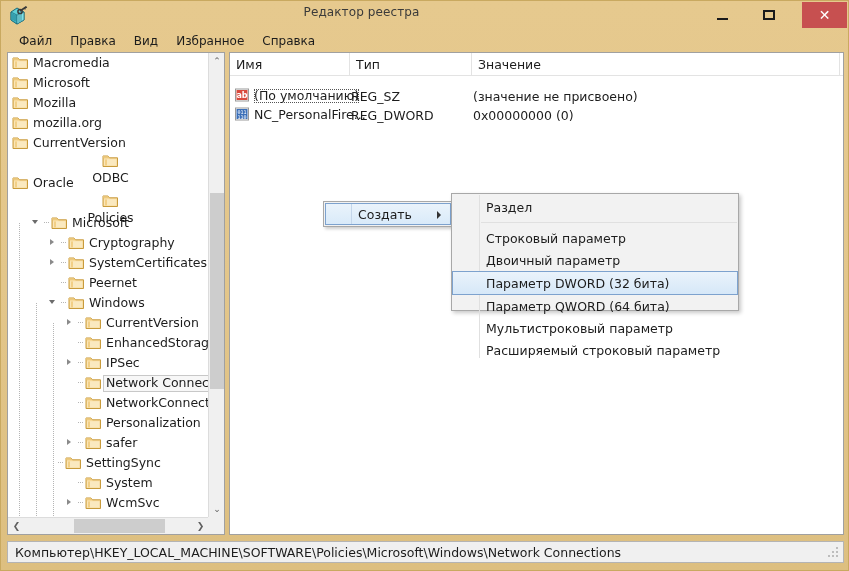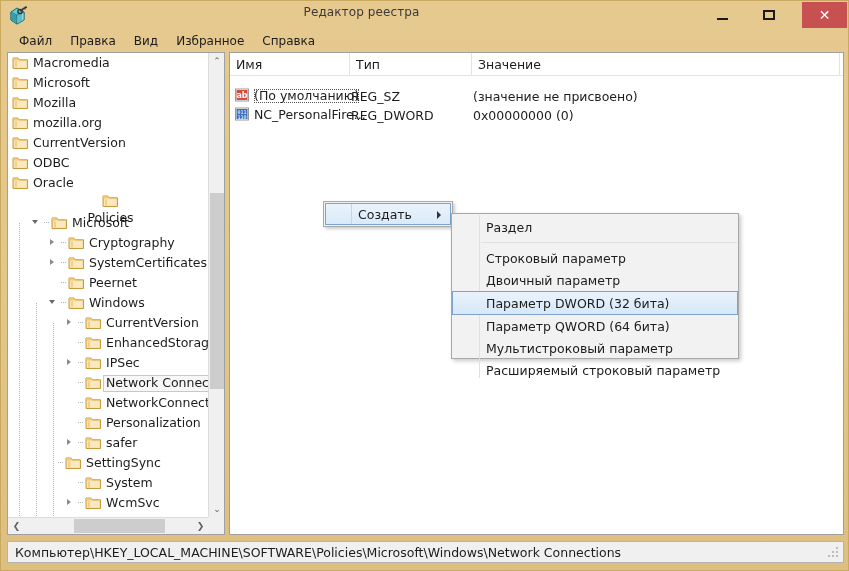--- a/index.html
+++ b/index.html
@@ -264,22 +264,22 @@
   .submenu-arrow {
     position: absolute; right: 9px; top: 7px;
     width: 0; height: 0;
     border-left: 4px solid #333;
     border-top: 4px solid transparent;
     border-bottom: 4px solid transparent;
   }
 
   
   .submenu {
-    position: absolute; left: 450px; top: 212px;
-    width: 288px; height: 146px;
+    position: absolute; left: 450px; top: 192px;
+    width: 288px; height: 118px;
     background: #f2f2f2;
     border: 1px solid #a8a8a8;
     box-shadow: 2px 2px 4px rgba(0,0,0,0.22);
   }
   .submenu-gutter {
     position: absolute; left: 1px; top: 1px;
     width: 27px; height: 163px;
     border-right: 1px solid #e0e0e0;
   }
   .sub-list { position: absolute; left: 1px; top: 2px; width: 284px; }
@@ -418,21 +418,21 @@
           <span class="folder">
             <svg width="17" height="15" viewBox="0 0 17 15">
               <path d="M1,3 L6,3 L7.5,4.8 L15.5,4.8 L15.5,13.5 L1,13.5 Z" fill="#f7d99a" stroke="#c89b3c" stroke-width="1"></path>
               <path d="M2.2,6.2 L14.4,6.2 L14.4,12.6 L2.2,12.6 Z" fill="#fae9c0" stroke="none"></path>
               <rect x="3.0" y="6.4" width="2.0" height="6.0" fill="#f2cf86"></rect>
               <path d="M1,3 L6,3 L7.5,4.8 L1,4.8 Z" fill="#e9c477"></path>
             </svg>
           </span>
           <span class="tree-label">CurrentVersion</span>
         </div>
-        <div class="tree-row" style="padding-left: 4px;">
+        <div class="tree-row" style="padding-left: 4px; flex-direction: column;">
           <span class="folder">
             <svg width="17" height="15" viewBox="0 0 17 15">
               <path d="M1,3 L6,3 L7.5,4.8 L15.5,4.8 L15.5,13.5 L1,13.5 Z" fill="#f7d99a" stroke="#c89b3c" stroke-width="1"></path>
               <path d="M2.2,6.2 L14.4,6.2 L14.4,12.6 L2.2,12.6 Z" fill="#fae9c0" stroke="none"></path>
               <rect x="3.0" y="6.4" width="2.0" height="6.0" fill="#f2cf86"></rect>
               <path d="M1,3 L6,3 L7.5,4.8 L1,4.8 Z" fill="#e9c477"></path>
             </svg>
           </span>
           <span class="tree-label">ODBC</span>
         </div>

